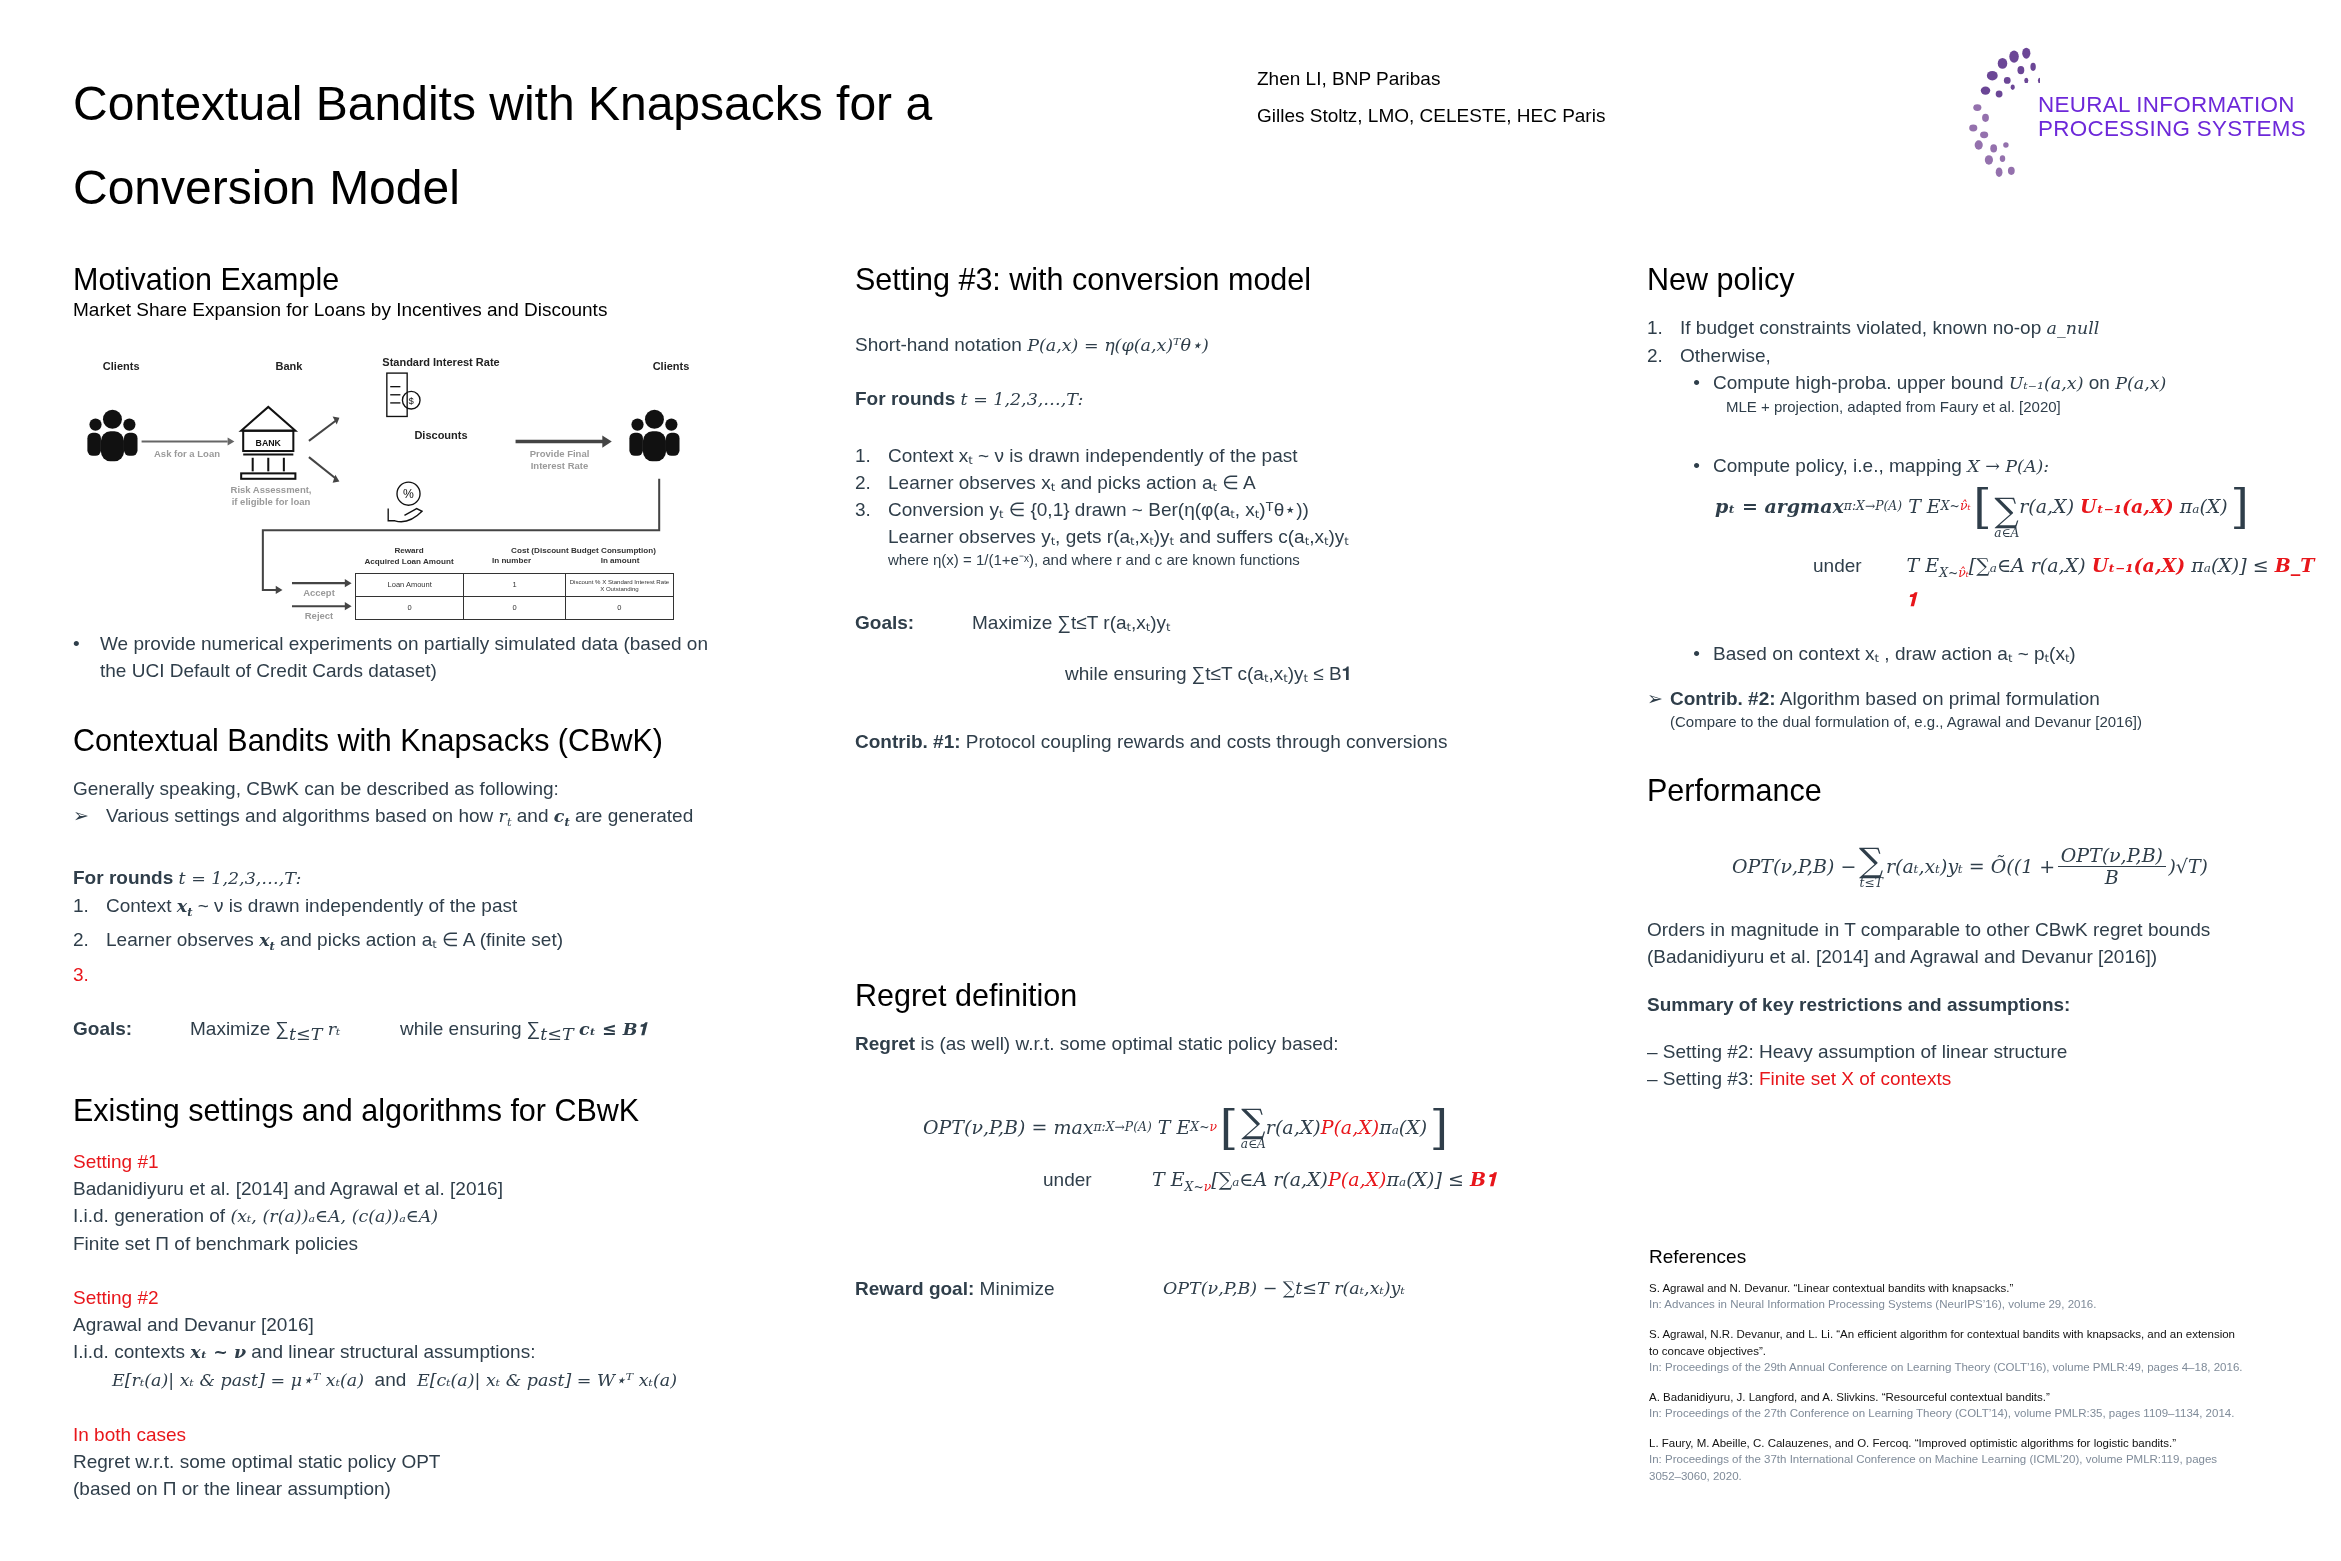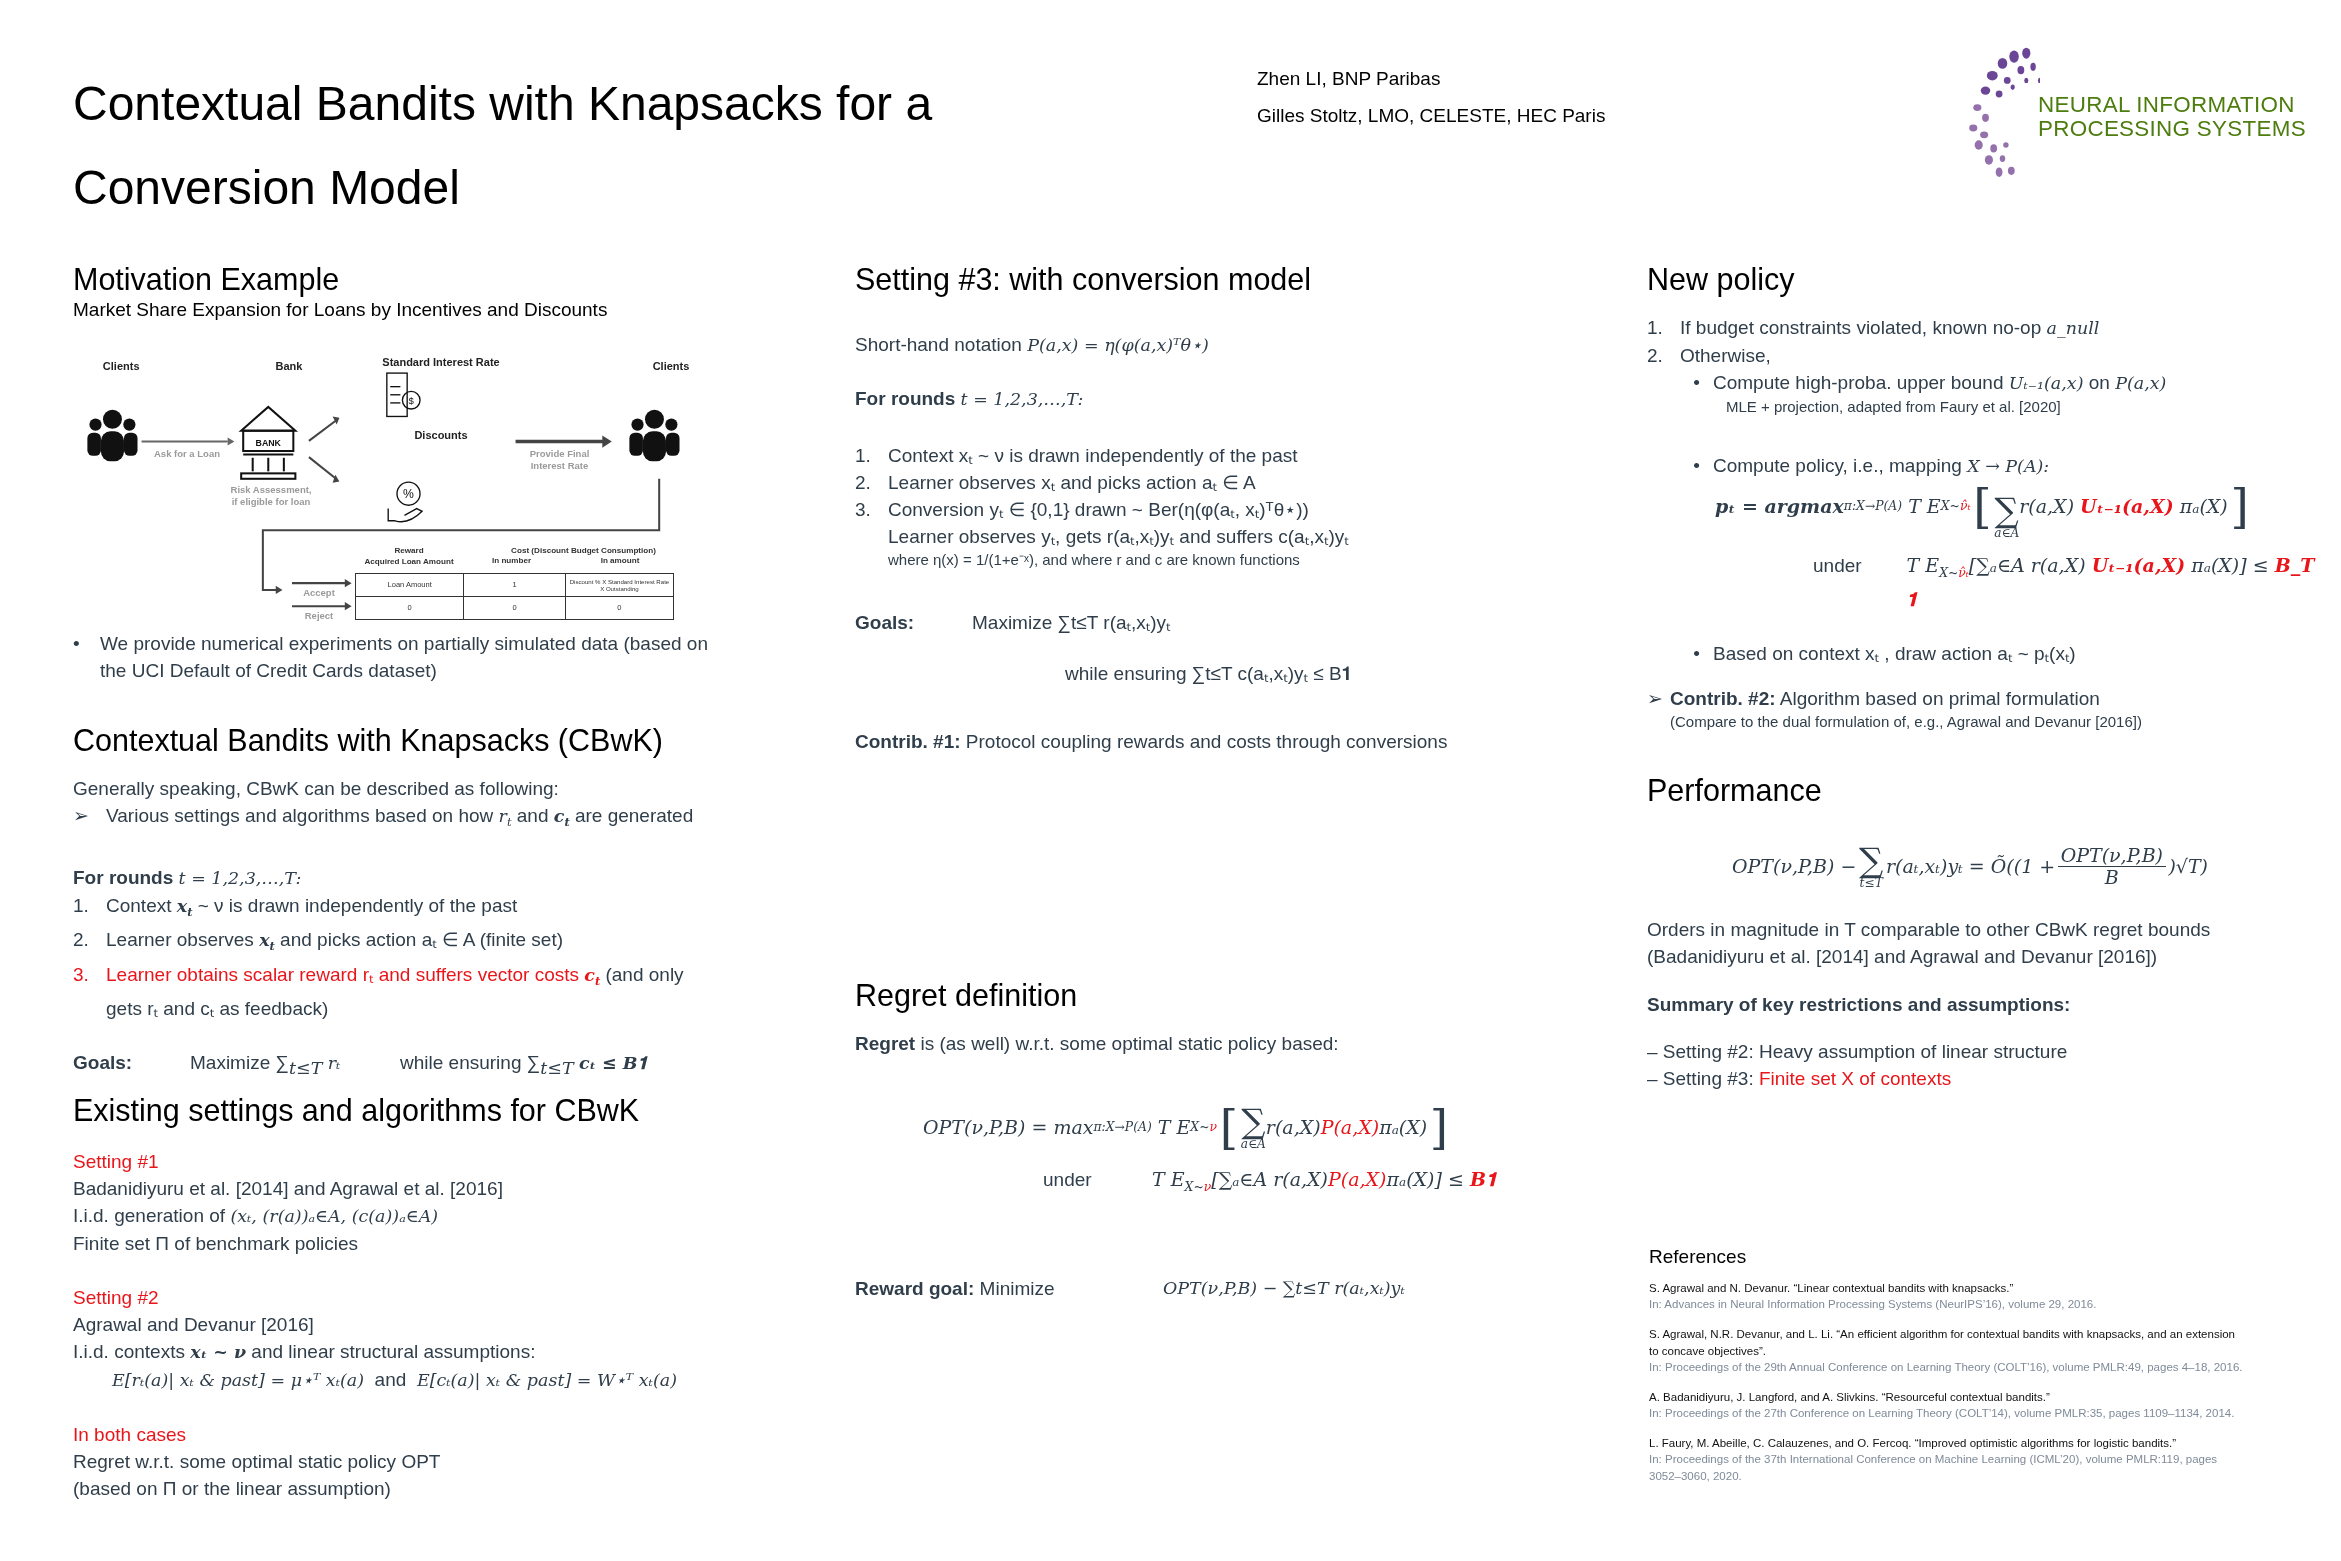--- a/index.html
+++ b/index.html
@@ -2,21 +2,21 @@
 <html style="font-size:11px"><head>
 <meta charset="utf-8">
 <style>
   html, body { margin:0; padding:0; background:#ffffff; }
   body { width:2342px; height:1561px; position:relative; overflow:hidden;
          font-family:"Liberation Sans", sans-serif; color:#2f3e4a; }
   .abs { position:absolute; }
   .title { left:73px; top:62px; font-size:48px; line-height:84px; color:#000; }
   .authors { left:1257px; top:60px; font-size:19px; color:#000; line-height:37px; }
   .logo { left:1965px; top:43px; width:352px; height:136px; }
-  .logo-text { position:absolute; left:73px; top:50px; font-size:22.4px; color:#4d7c0f; letter-spacing:0.3px; line-height:24.4px; }
+  .logo-text { position:absolute; left:73px; top:50px; font-size:22.4px; color:#6d28d9; letter-spacing:0.3px; line-height:24.4px; }
   h2 { margin:0; font-weight:normal; color:#000; font-size:30.5px; line-height:38px; }
   .sec-sub { font-size:19px; color:#000; margin-top:1.4px; }
   .txt { font-size:19px; line-height:27px; color:#2f3e4a; }
   .small { font-size:15px; line-height:20.3px; }
   .red { color:#e8161b; }
   .b { font-weight:bold; }
   .m { font-family:"DejaVu Serif", serif; font-style:italic; font-size:0.92em; }
   .mb { font-family:"DejaVu Serif", serif; font-weight:bold; font-style:italic; font-size:0.92em; }
   sub, sup { font-size:0.65em; }
   .list-row { display:flex; }
@@ -217,22 +217,20 @@
   <div class="txt list-row">
     <span class="num">1.</span>
     <span><span>Context</span> <span class="mb">x<sub>t</sub></span> <span>~ ν is drawn independently of the past</span></span>
   </div>
   <div class="txt list-row">
     <span class="num">2.</span>
     <span><span>Learner observes</span> <span class="mb">x<sub>t</sub></span> <span>and picks action aₜ ∈ A (finite set)</span></span>
   </div>
   <div class="txt list-row">
     <span class="num red">3.</span>
-    <span><span class="red">Learner obtains scalar reward rₜ and suffers vector costs</span> <span class="mb red">c<sub>t</sub></span> <span>(and only</span><br>
-    <span>gets rₜ and cₜ as feedback)</span></span>
   </div>
   <div class="txt" style="margin-top:27px; display:flex;">
     <span class="b" style="width:117px">Goals:</span>
     <span style="width:210px"><span>Maximize ∑</span><sub class="m">t≤T</sub> <span class="m">rₜ</span></span>
     <span><span>while ensuring</span> <span>∑</span><sub class="m">t≤T</sub> <span class="mb">cₜ ≤ B𝟏</span></span>
   </div>
 </div>
 
 <div class="abs" style="left:73px; top:1091px; width:678px;">
   <h2>Existing settings and algorithms for CBwK</h2>

